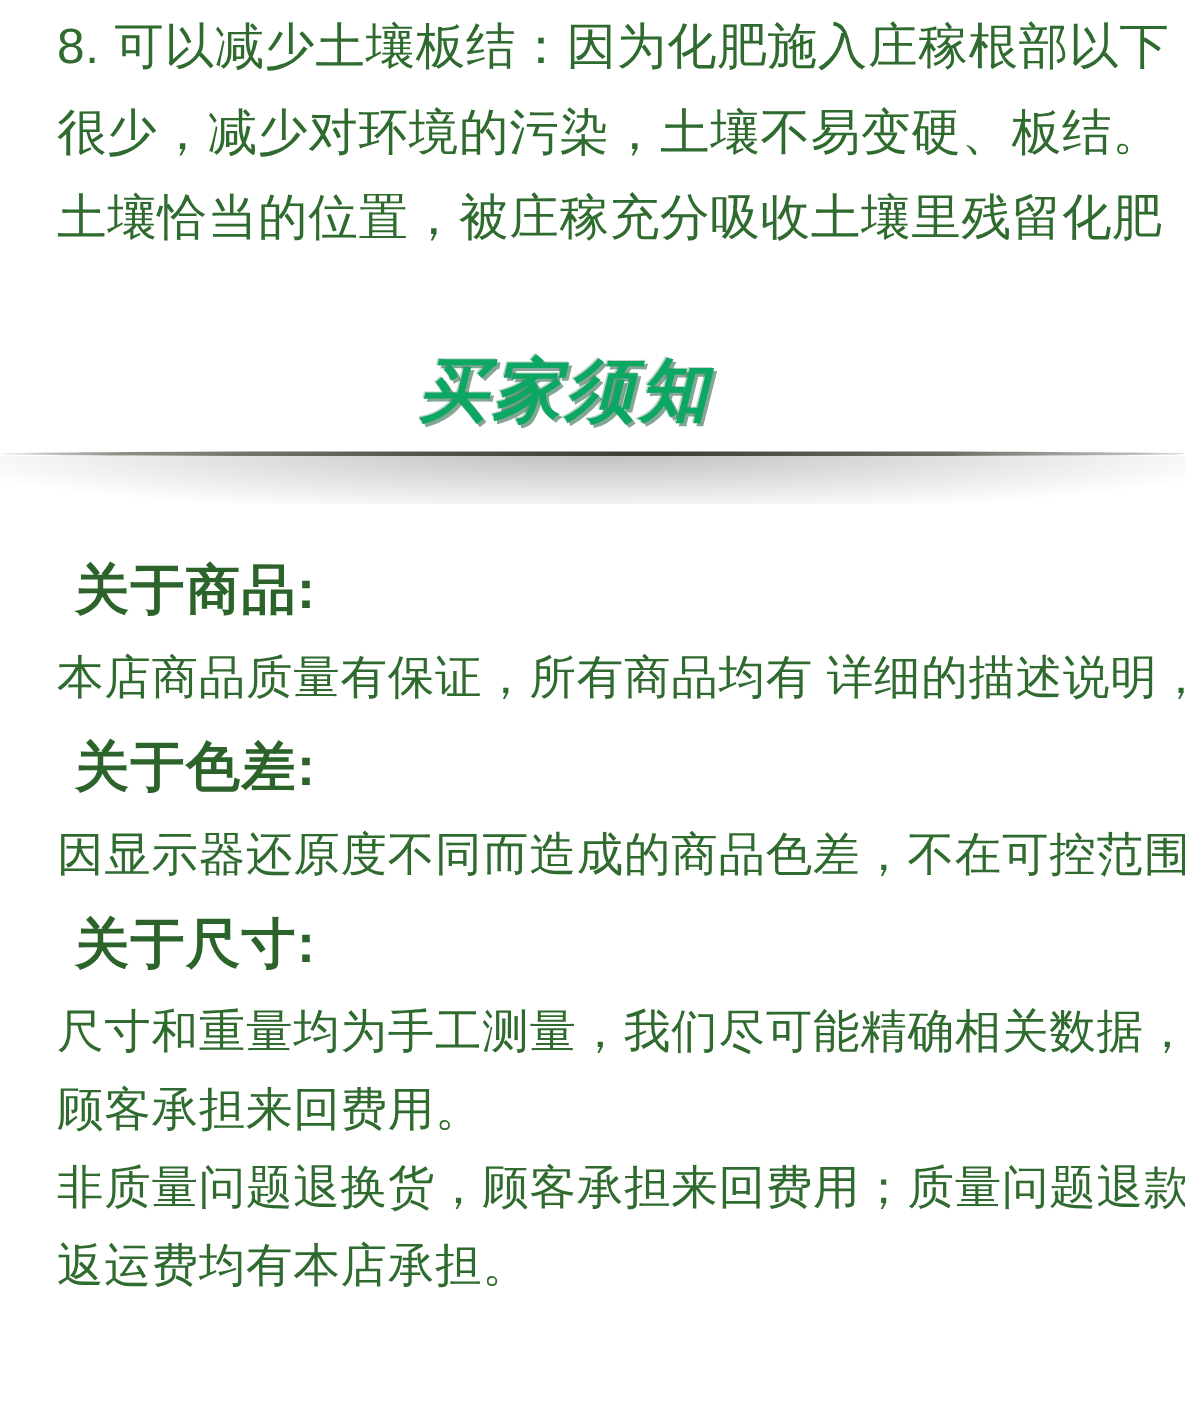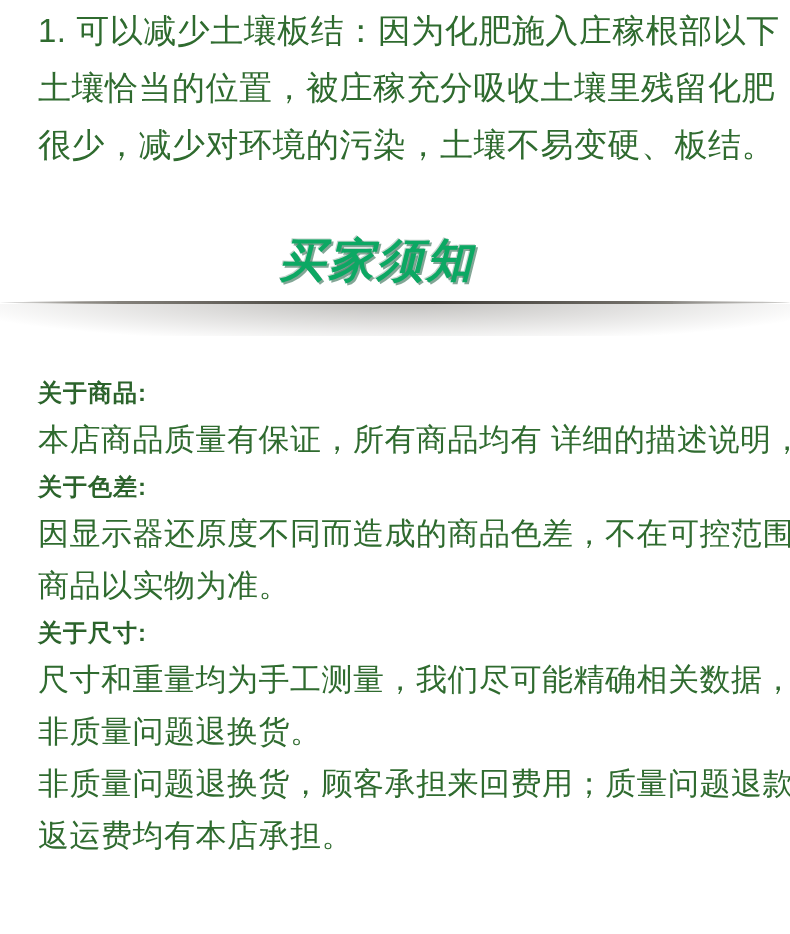--- a/index.html
+++ b/index.html
@@ -57,22 +57,22 @@
     height: 32px;
     background: radial-gradient(ellipse 92% 220% at 50% -12%,
       rgba(84, 80, 74, 0.38), rgba(255, 255, 255, 0) 62%);
   }
   
   .sections {
     margin-top: 36px;
     padding: 0 20px 0 38px;
   }
   .section h2 {
-    margin: 0;
-    font-size: 24px;
+    margin: 12px;
+    font-size: 36px;
     line-height: 42px;
     font-weight: bold;
     letter-spacing: 1px;
     color: var(--heading-text, #2b632b);
     white-space: nowrap;
   }
   .section p {
     margin: 0;
     font-size: 31px;
     line-height: 52px;
@@ -80,49 +80,48 @@
     color: var(--body-text, #2f6b2f);
     white-space: nowrap;
   }
 </style>
 </head>
 <body>
 
 <div class="page">
 
   <p class="intro">
-    <span class="line">1. 可以减少土壤板结：因为化肥施入庄稼根部以下</span>
+    <span class="line">8. 可以减少土壤板结：因为化肥施入庄稼根部以下</span>
+    <span class="line">很少，减少对环境的污染，土壤不易变硬、板结。</span>
     <span class="line">土壤恰当的位置，被庄稼充分吸收土壤里残留化肥</span>
-    <span class="line">很少，减少对环境的污染，土壤不易变硬、板结。</span>
   </p>
 
   <h1 class="notice-title">买家须知</h1>
 
   <div class="divider">
     <div class="divider-line"></div>
     <div class="divider-shadow"></div>
   </div>
 
   <div class="sections">
 
     <section class="section">
       <h2>关于商品:</h2>
       <p>本店商品质量有保证，所有商品均有 详细的描述说明，如</p>
     </section>
 
     <section class="section">
       <h2>关于色差:</h2>
       <p>因显示器还原度不同而造成的商品色差，不在可控范围内，</p>
-      <p>商品以实物为准。</p>
     </section>
 
     <section class="section">
       <h2>关于尺寸:</h2>
       <p>尺寸和重量均为手工测量，我们尽可能精确相关数据，但仍</p>
-      <p>非质量问题退换货。</p>
+      <p>顾客承担来回费用。</p>
     </section>
 
     <section class="section">
       <p>非质量问题退换货，顾客承担来回费用；质量问题退款，往</p>
       <p>返运费均有本店承担。</p>
     </section>
 
   </div>
 
 </div>

